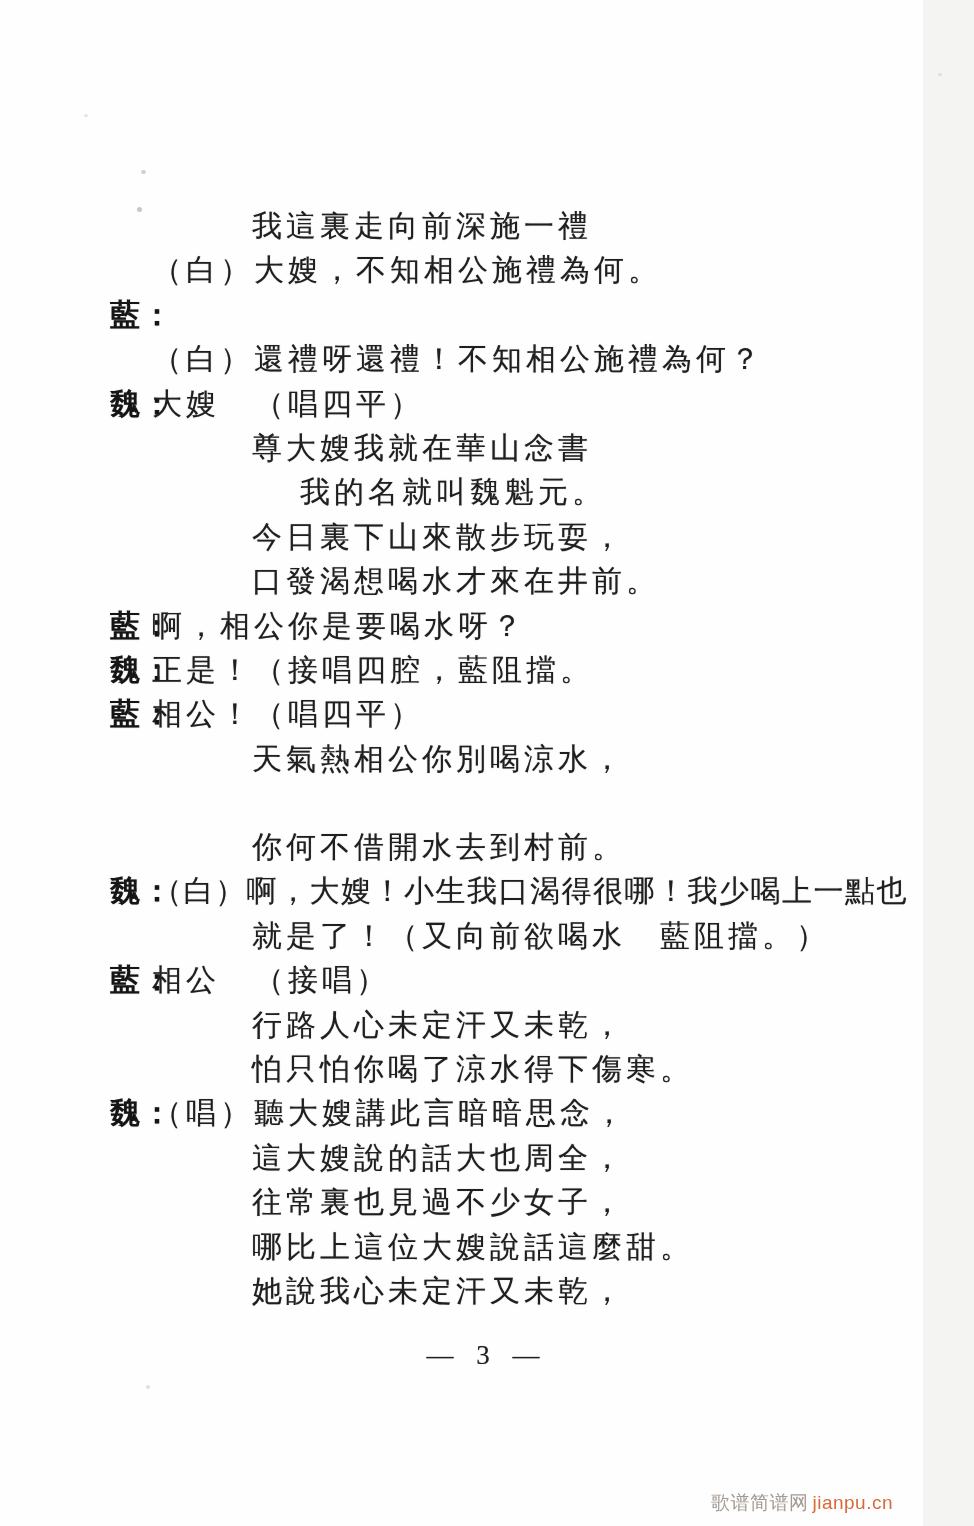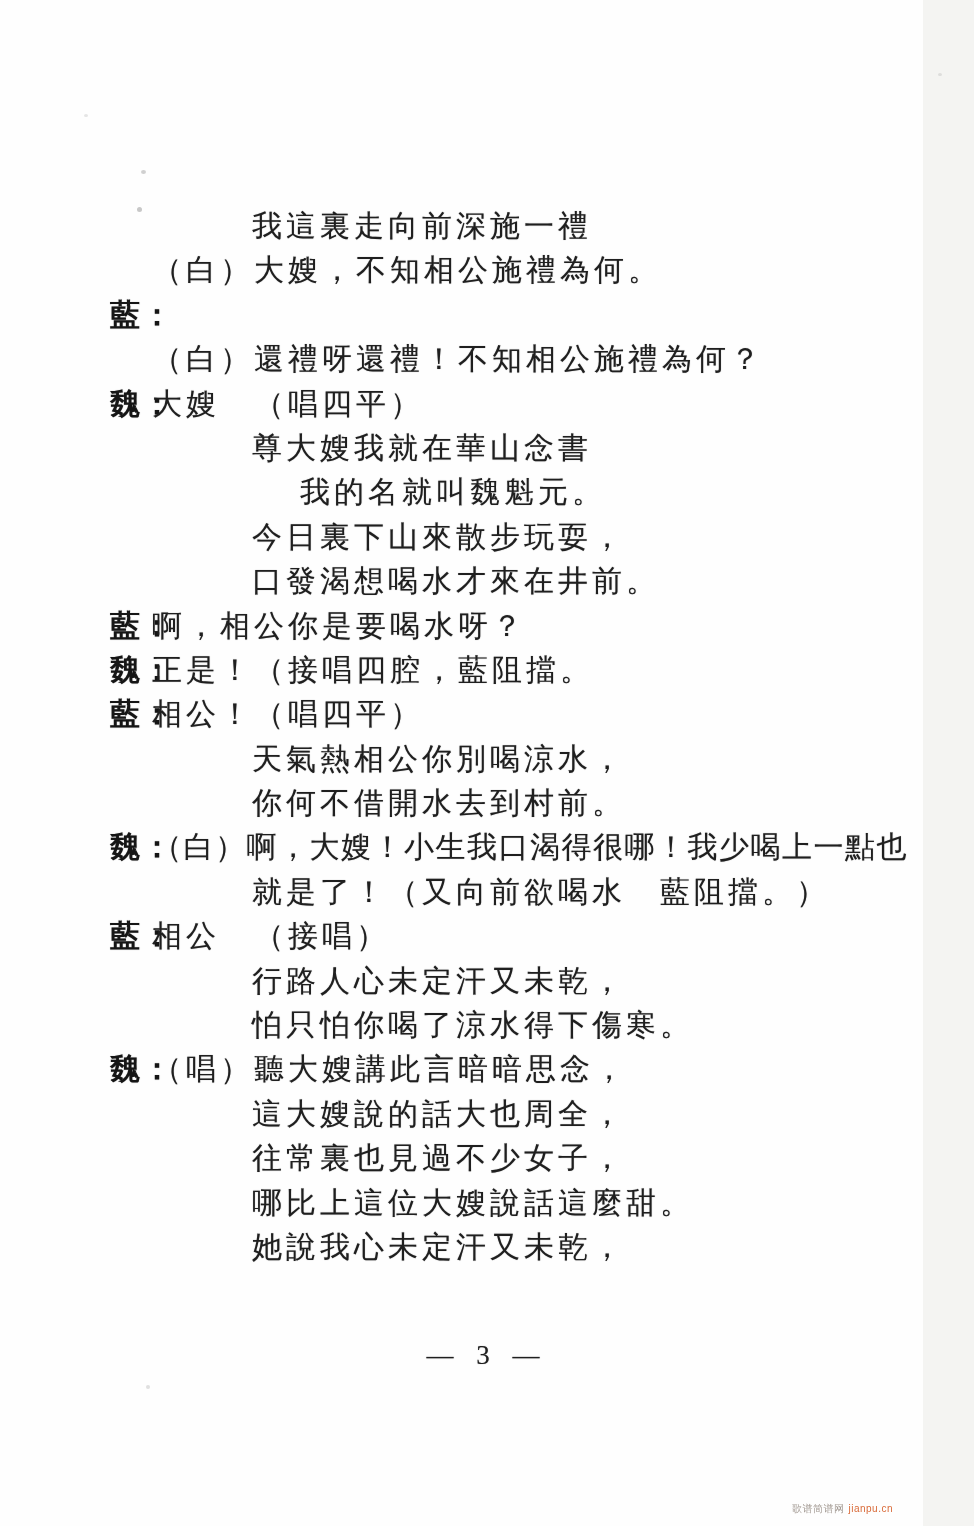--- a/index.html
+++ b/index.html
@@ -32,21 +32,21 @@
   .text.tight{letter-spacing:1.5px;font-family:Liberation Serif, serif;}
   .page-number{
     position:absolute;top:1332px;left:0;width:974px;height:46px;
     line-height:46px;text-align:center;
     font-size:27px;color:#1c1c1c;letter-spacing:8px;
     text-shadow:0 0 1px rgba(30,30,30,0.4);
   }
   .watermark{
     position:absolute;right:30px;bottom:10px;
     font-family:"Liberation Sans","DejaVu Sans",sans-serif;
-    font-size:10px;letter-spacing:0.5px;white-space:nowrap;
+    font-size:19px;letter-spacing:0.5px;white-space:nowrap;
   }
   .watermark .site-name{margin-right:4px;}
   .speck{position:absolute;border-radius:50%;background:#9a9a9a;opacity:0.5;}
   .speck.s1{left:84px;top:114px;width:4px;height:3px;opacity:0.25;}
   .speck.s2{left:141px;top:170px;width:5px;height:4px;opacity:0.45;}
   .speck.s3{left:137px;top:207px;width:5px;height:5px;opacity:0.55;}
   .speck.s4{left:146px;top:1385px;width:4px;height:4px;opacity:0.3;}
   .speck.s5{left:938px;top:73px;width:4px;height:3px;opacity:0.25;}
 </style>
 </head>
@@ -99,21 +99,21 @@
       <span class="text dialogue">正是！（接唱四腔，藍阻擋。</span>
     </div>
       <div class="line" style="color: rgb(31, 31, 31);">
       <span class="speaker">藍：</span>
       <span class="text dialogue">相公！（唱四平）</span>
     </div>
       <div class="line" style="color: rgb(31, 31, 31);">
 
       <span class="text verse">天氣熱相公你別喝涼水，</span>
     </div>
-      <div class="line" style="color: rgb(31, 31, 31);">
+      <div class="line" style="color: rgb(31, 31, 31); margin-top: 44px;">
 
       <span class="text verse">你何不借開水去到村前。</span>
     </div>
       <div class="line" style="color: rgb(31, 31, 31);">
       <span class="speaker">魏：</span>
       <span class="text dialogue tight">（白）啊，大嫂！小生我口渴得很哪！我少喝上一點也</span>
     </div>
       <div class="line" style="color: rgb(31, 31, 31); padding-left: 7px;">
 
       <span class="text verse">就是了！（又向前欲喝水　藍阻擋。）</span>

